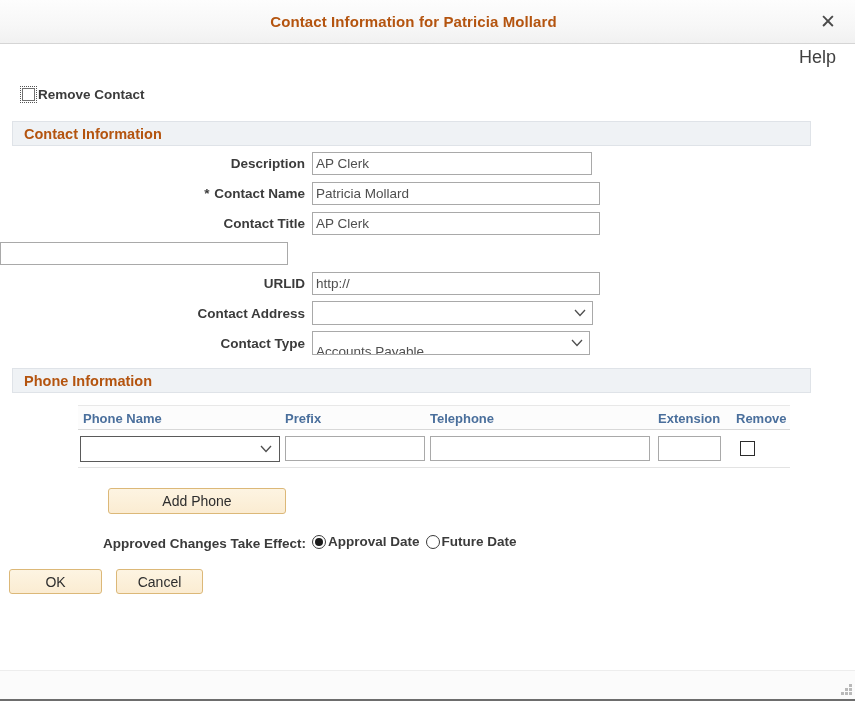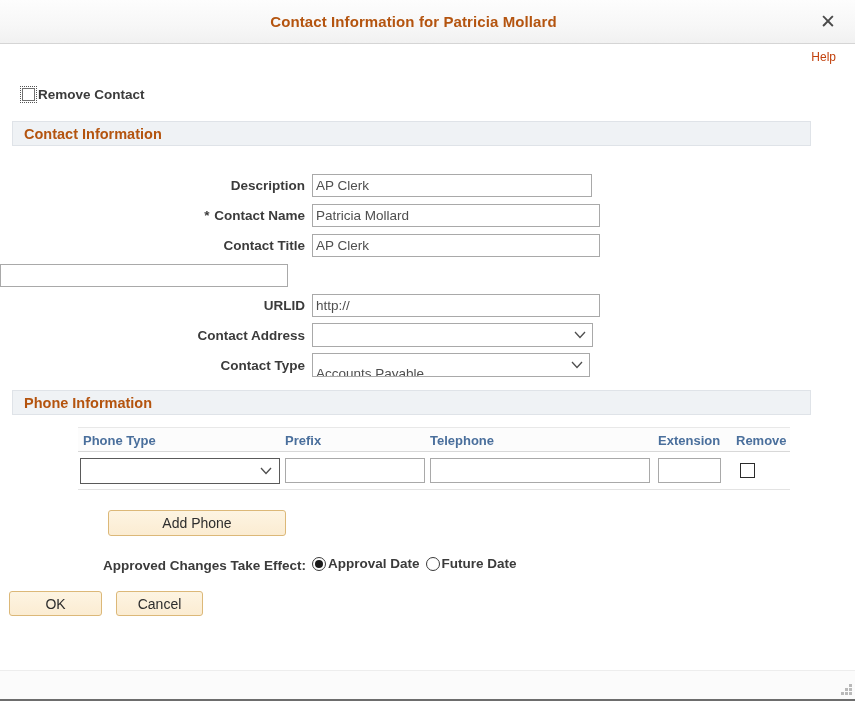--- a/index.html
+++ b/index.html
@@ -72,22 +72,22 @@
   }
 
   .help-row {
     height: 26px;
     padding-right: 19px;
     display: flex;
     align-items: center;
     justify-content: flex-end;
   }
   .help-link {
-    color: #c2410c;
-    font-size: 12px;
+    color: #404040;
+    font-size: 18px;
     text-decoration: none;
     cursor: pointer;
   }
 
   
   .remove-contact-row {
     display: flex;
     align-items: center;
     padding-left: 20px;
     margin-top: 13px;
@@ -128,21 +128,21 @@
     padding-left: 11px;
   }
   .section-bar.wide { }
   .section-title {
     font-size: 14.5px;
     font-weight: bold;
     color: #b4540f;
   }
 
   
-  .form-rows { margin-top: 24px; }
+  .form-rows { margin-top: 2px; }
   .form-row {
     display: flex;
     align-items: center;
     height: 30px;
     margin-bottom: 0px;
   }
   .form-label {
     width: 312px;
     text-align: right;
     padding-right: 7px;
@@ -463,21 +463,21 @@
 
     </div>
 
     <div class="phone-area">
       <div class="section-bar wide">
         <span class="section-title">Phone Information</span>
       </div>
 
       <div class="phone-table-wrap">
         <div class="phone-header">
-          <div class="ph-col ph-c1">Phone Type</div>
+          <div class="ph-col ph-c1">Phone Name</div>
           <div class="ph-col ph-c2">Prefix</div>
           <div class="ph-col ph-c3">Telephone</div>
           <div class="ph-col ph-c4">Extension</div>
           <div class="ph-col ph-c5">Remove</div>
         </div>
 
         <div class="phone-row">
           <div class="pr-c1">
             <div class="phone-select">
               <span style="padding-left:4px;font-size:13.5px;color:#4f4f4f;"></span>

